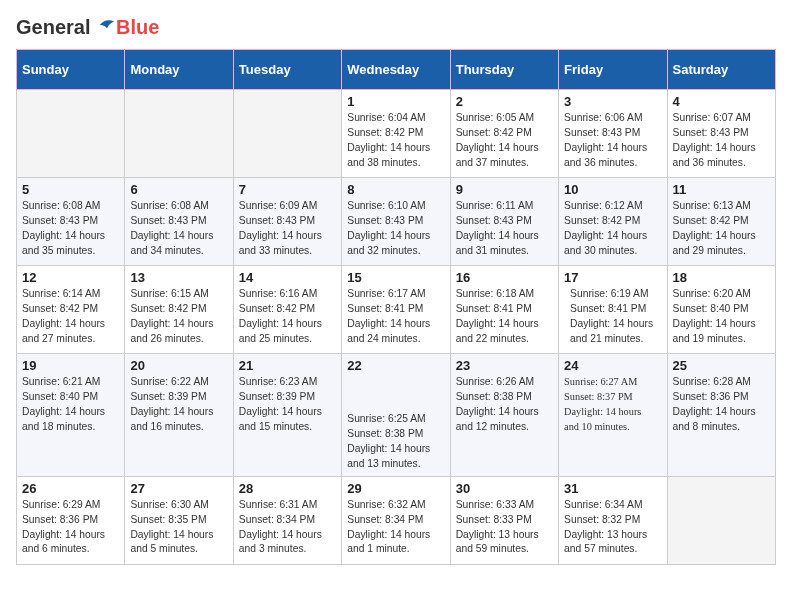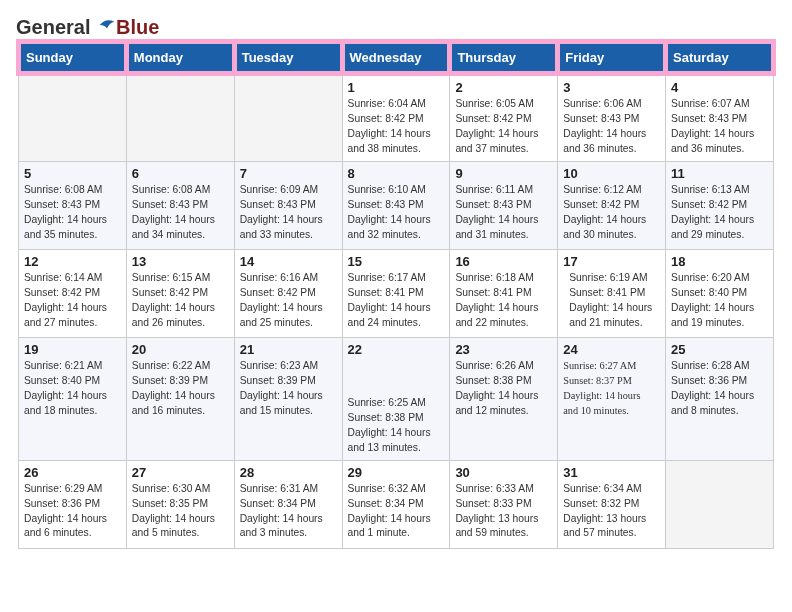--- a/index.html
+++ b/index.html
@@ -7,29 +7,30 @@
       font-family: Arial, sans-serif;
       background: #fff;
       width: 792px;
       min-height: 612px;
       padding: 16px;
     }
     .header {
       display: flex;
       justify-content: space-between;
       align-items: flex-start;
+      margin-bottom: 10px;
     }
     .logo {
       display: flex;
       align-items: center;
       font-size: 20px;
       font-weight: bold;
     }
     .logo-general { color: #333; }
-    .logo-blue { color: #7f1d1d; }
+    .logo-blue { color: #ef4444; }
     .logo-icon {
       width: 18px;
       height: 18px;
       margin-left: 2px;
     }
     .title-block {
       text-align: right;
     }
     .month-title {
       font-size: 36px;
@@ -42,24 +43,24 @@
     }
     table {
       width: 100%;
       border-collapse: collapse;
       table-layout: fixed;
     }
     th {
       background-color: #1a5fa8;
       color: #fff;
       text-align: left;
-      padding: 6px 5px;
+      padding: 12px 5px;
       font-size: 13px;
       font-weight: bold;
-      border: 5px solid #f9a8d4;
+      border: 1px solid #f9a8d4;
     }
     td {
       vertical-align: top;
       border: 1px solid #ccc;
       padding: 4px 5px;
       font-size: 10.5px;
       color: #333;
       height: 88px;
     }
     td.empty {

